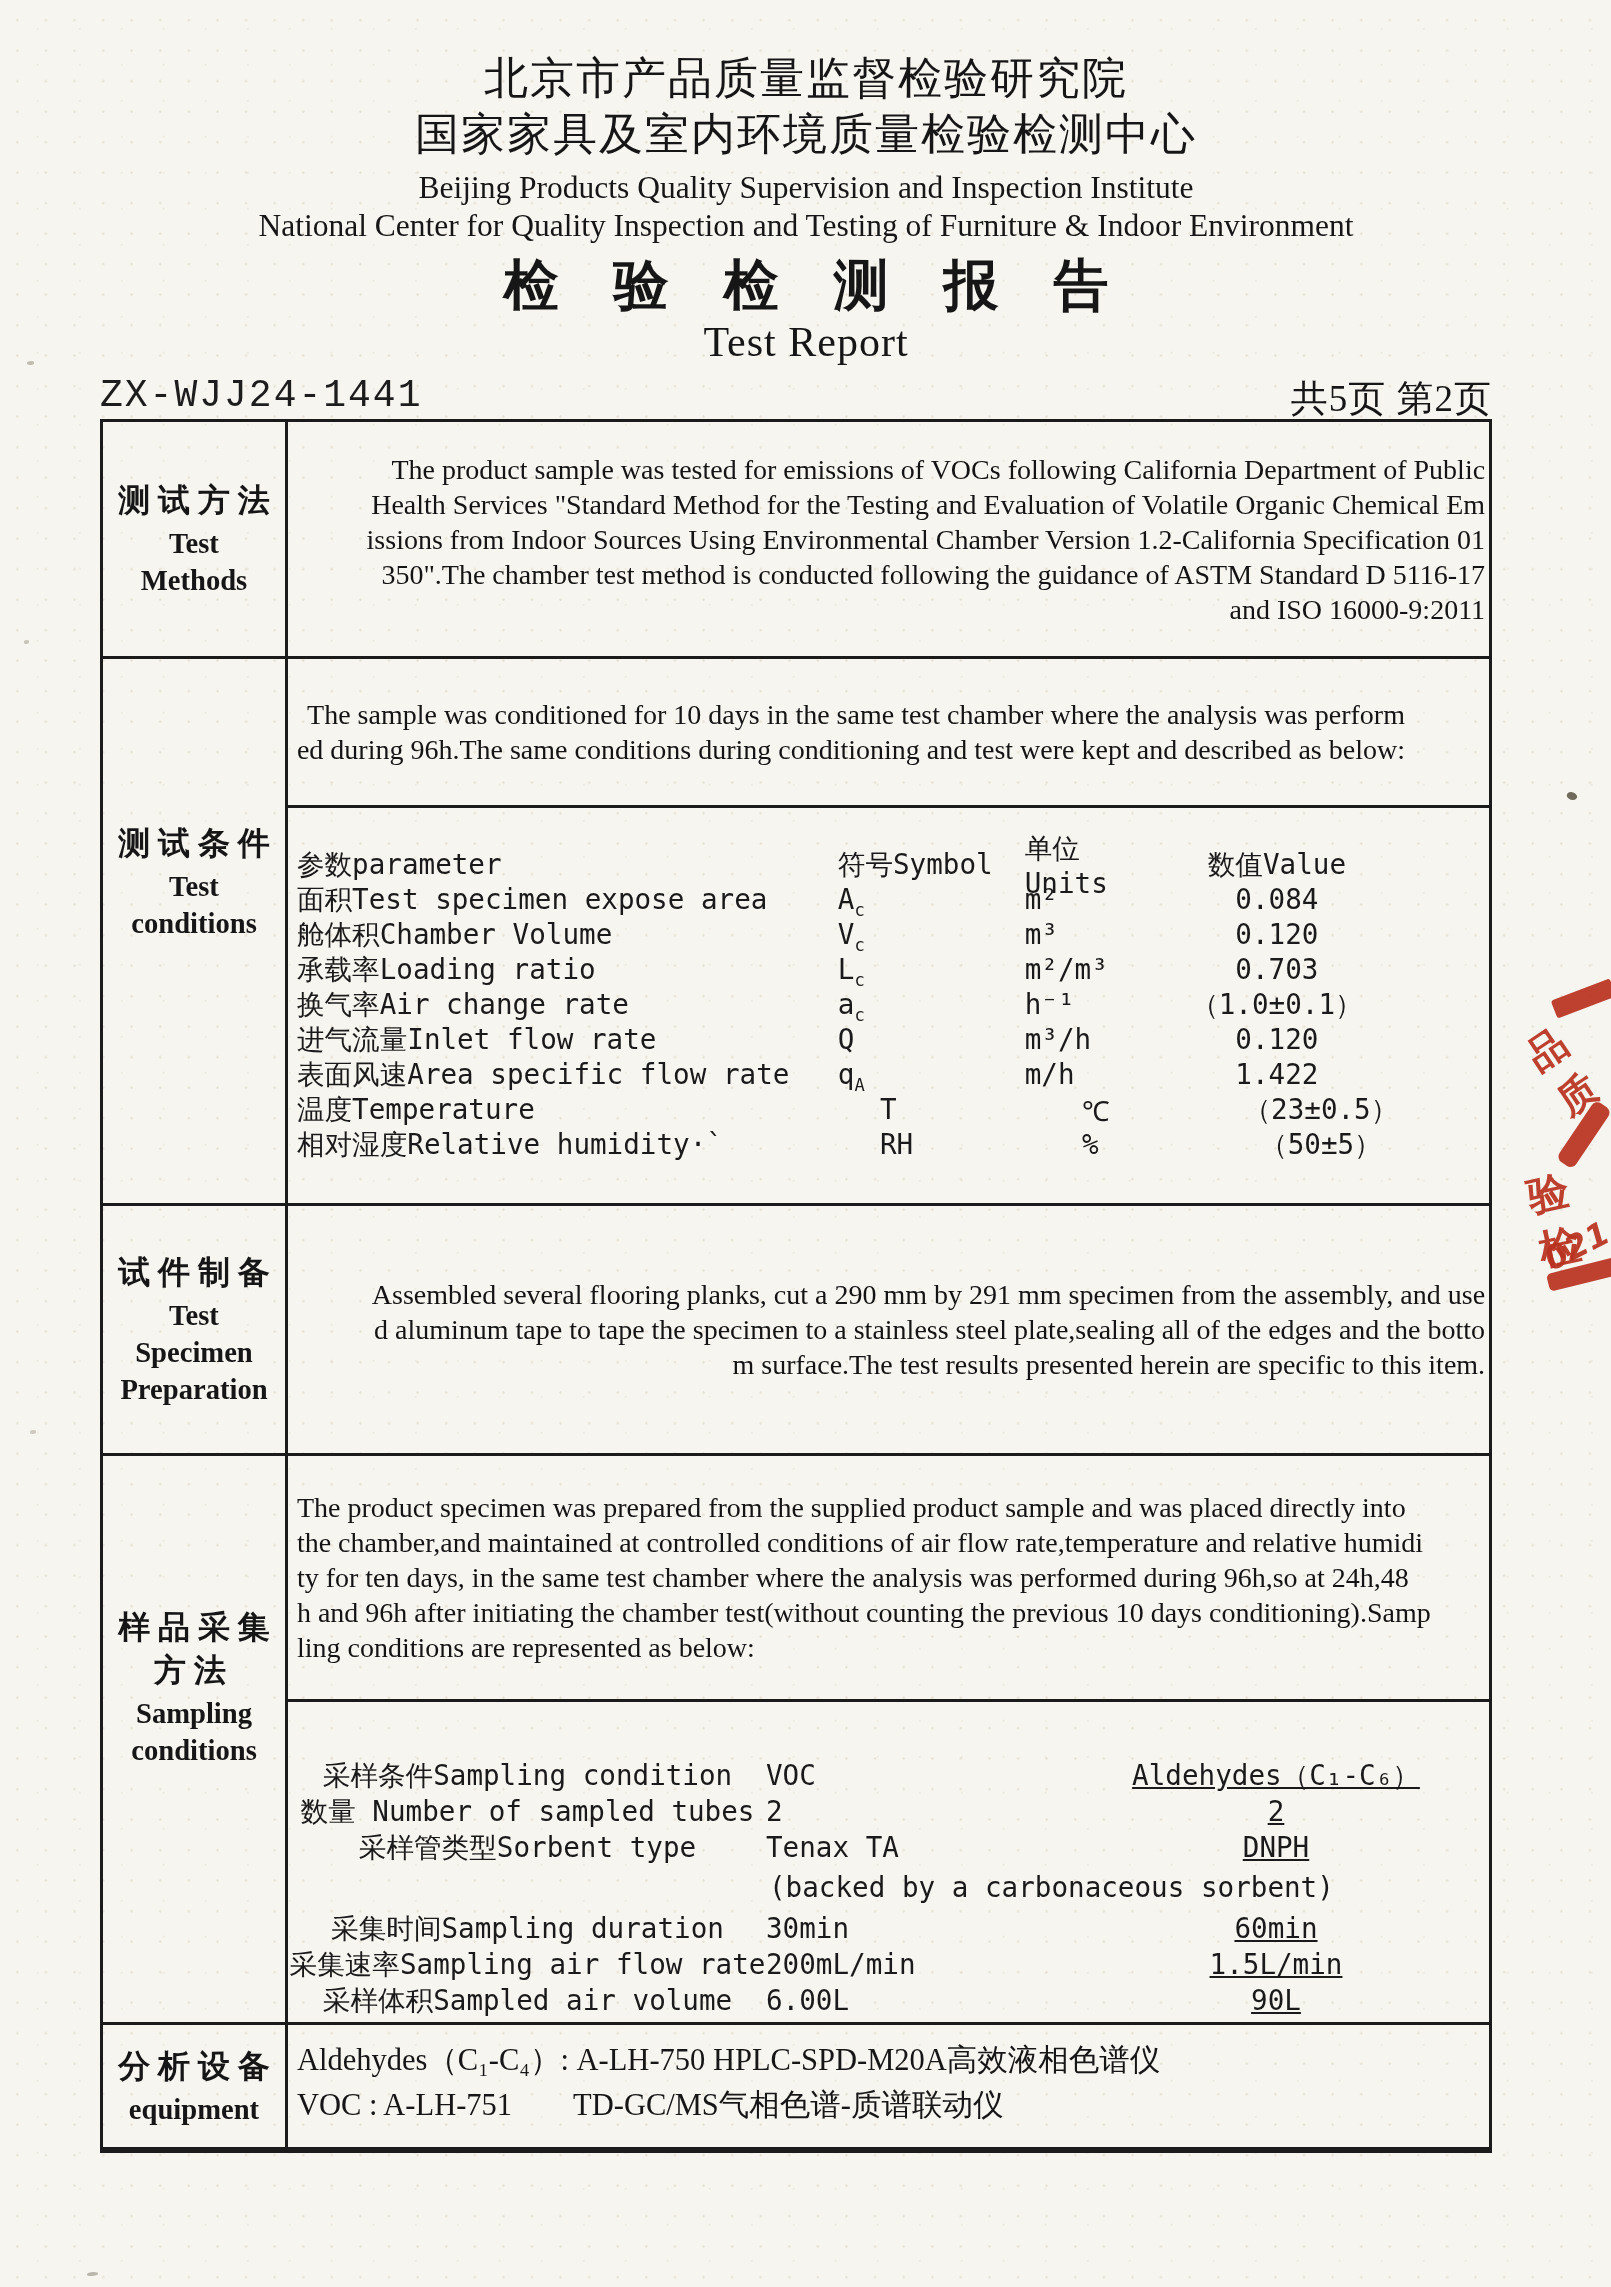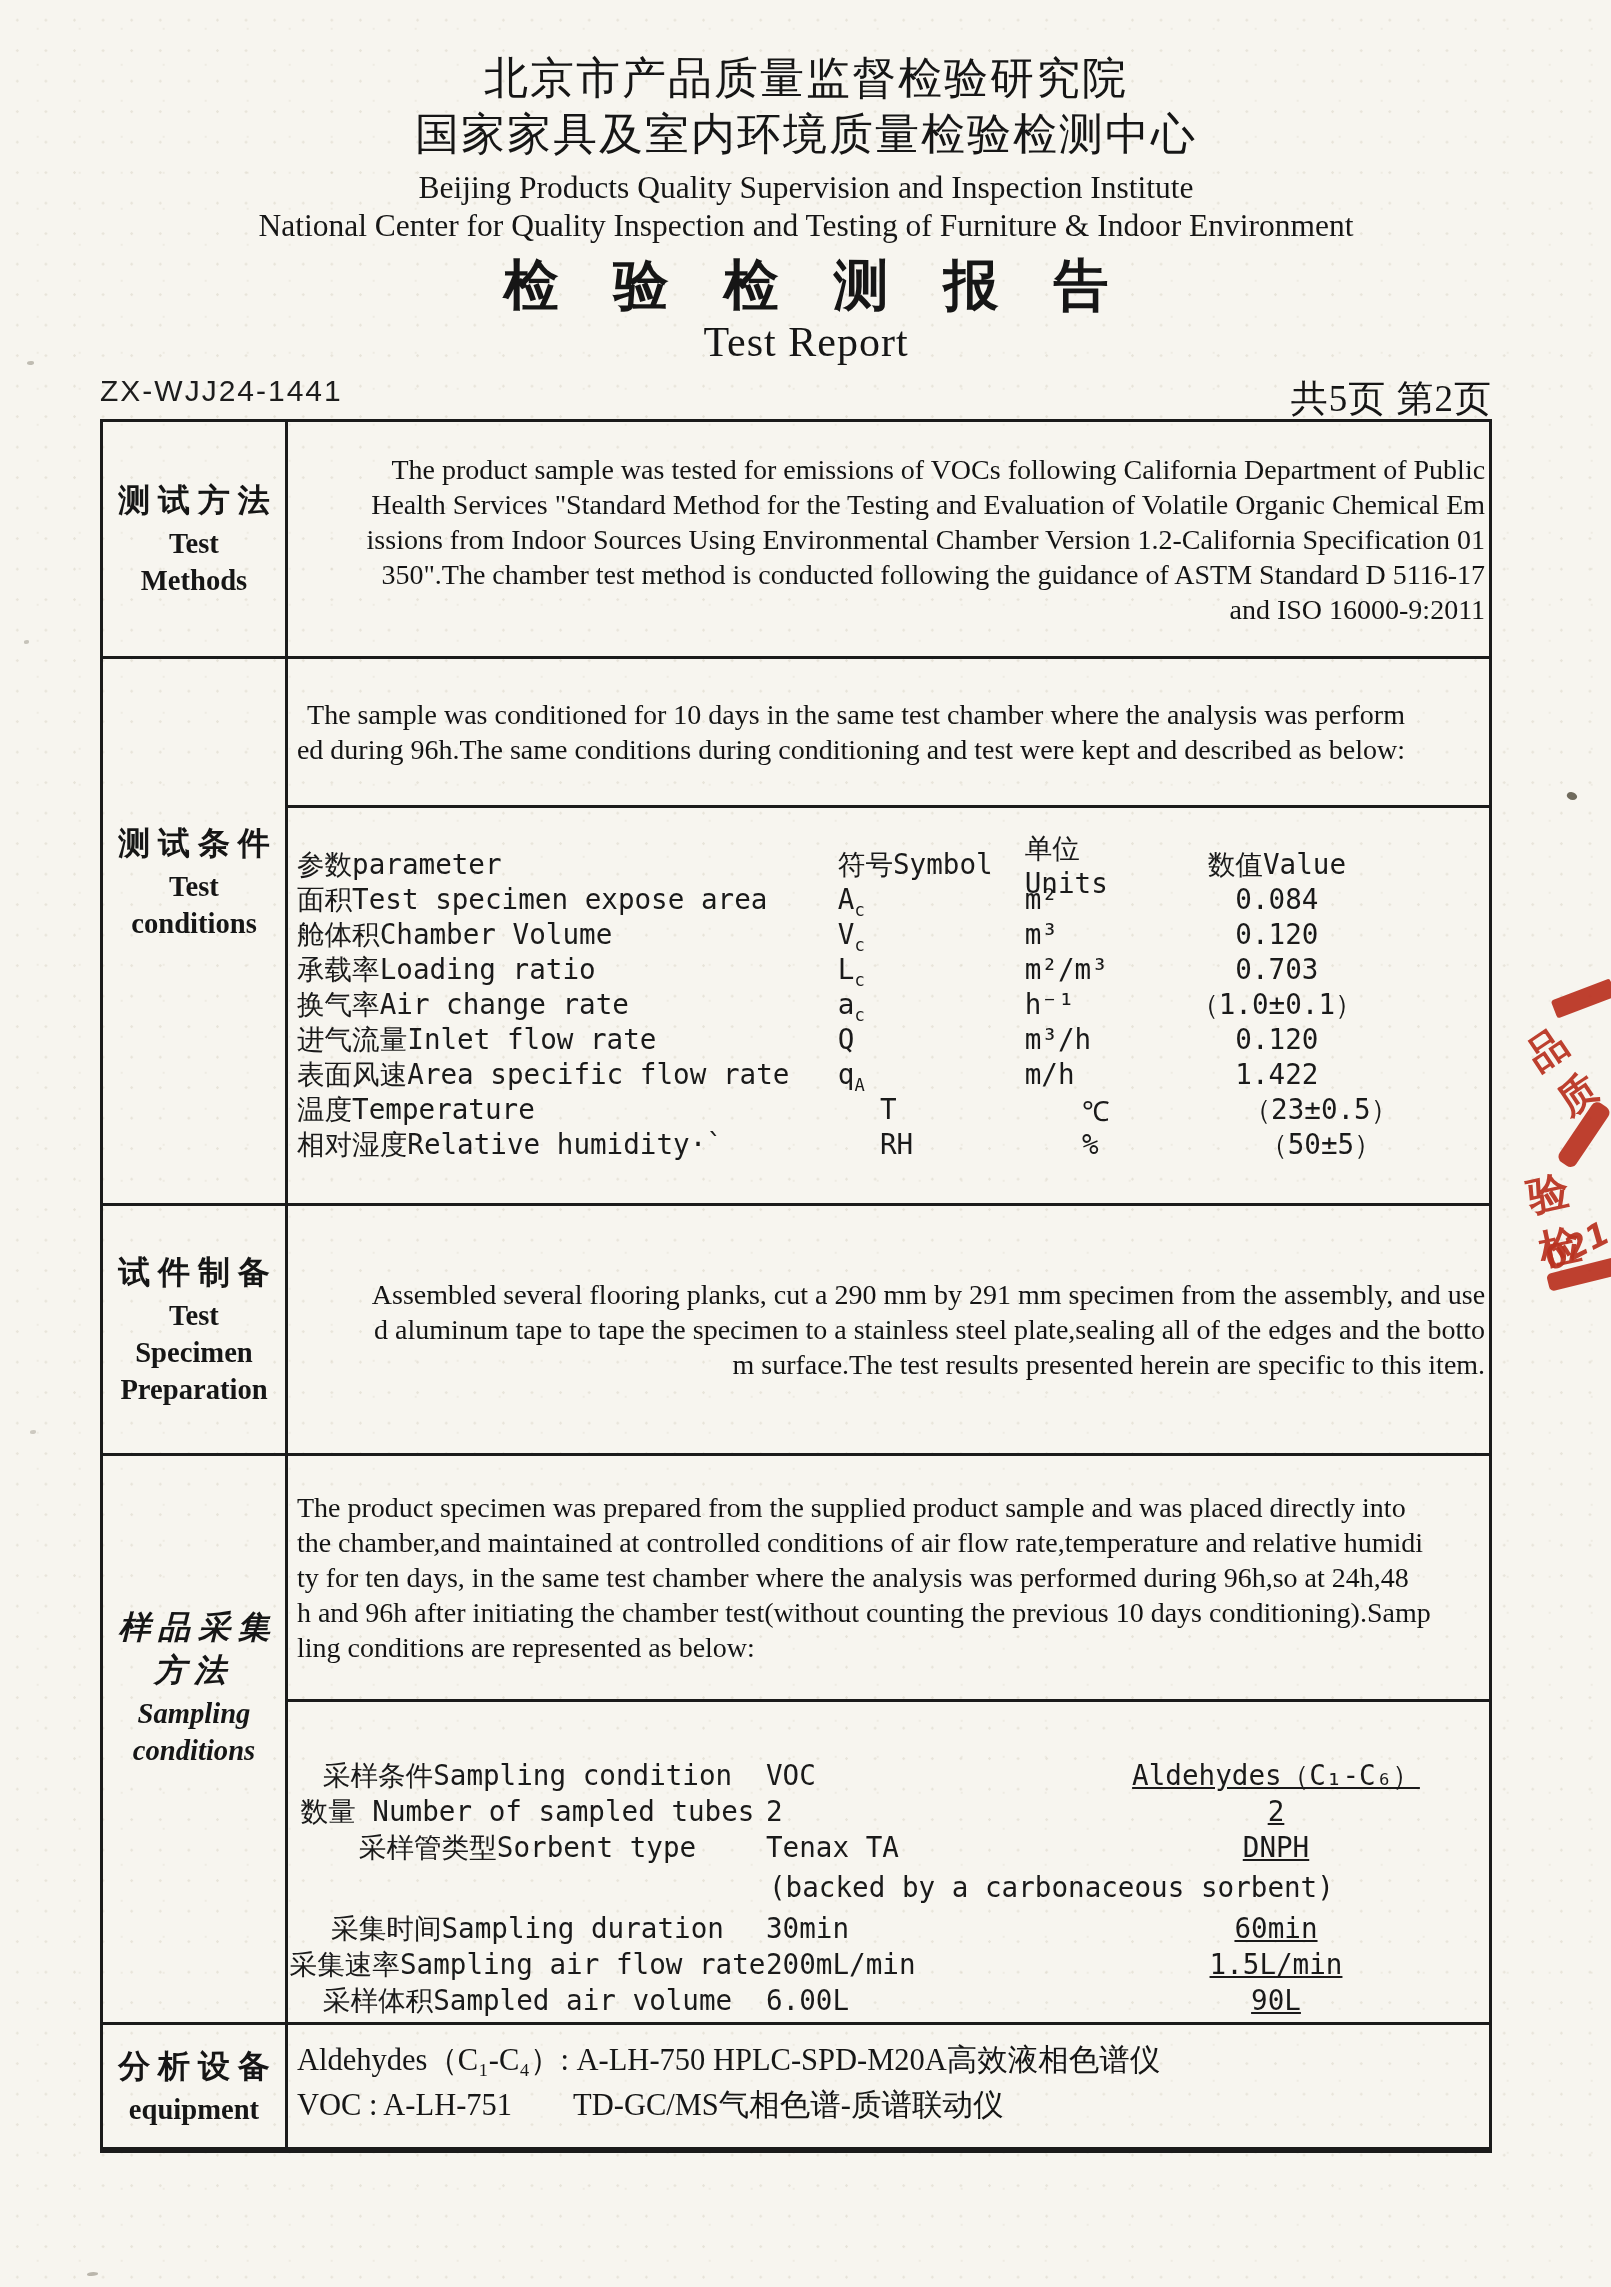--- a/index.html
+++ b/index.html
@@ -20,34 +20,34 @@
   .hdr{position:absolute;top:51px;left:0;width:100%;text-align:center;}
   .org-cn{font-size:44px;line-height:56px;letter-spacing:2px;font-weight:500;}
   .org-en{font-size:31.5px;line-height:38px;}
   .org-en.first{margin-top:5.9px;}
   .title-cn{font-size:55px;line-height:65px;margin-top:7.9px;font-weight:bold;
             font-family:"DejaVu Sans","Liberation Sans",sans-serif;}
   .title-en{font-size:42px;line-height:49px;letter-spacing:1px;}
   
   .doc-meta{position:absolute;top:374px;left:100px;width:1392px;
             display:flex;justify-content:space-between;align-items:flex-start;}
-  .doc-no{font-family:Liberation Sans, sans-serif;
-          font-size:30px;letter-spacing:2px;color:#1d1d1d;}
+  .doc-no{font-family:Liberation Mono, monospace;
+          font-size:38px;letter-spacing:2px;color:#1d1d1d;}
   .page-no{font-size:37px;letter-spacing:1px;}
   
   .rtable{position:absolute;left:100px;top:419px;width:1392px;height:1734px;
           box-sizing:border-box;border:3.9px solid #1b1b1b;border-bottom-width:6.9px;
           display:flex;flex-direction:column;}
   .trow{display:flex;box-sizing:border-box;flex-shrink:0;}
   .trow + .trow{border-top:3px solid #1b1b1b;}
   .r1{height:234px;} .r2{height:547px;} .r3{height:250px;} .r4{height:569px;} .r5{flex:1;}
   .lcell{width:185px;flex-shrink:0;border-right:3px solid #1b1b1b;
          display:flex;flex-direction:column;align-items:center;justify-content:center;
          box-sizing:border-box;}
-  .lcell.up2{padding-bottom:99px;} .lcell.up4{padding-bottom:103px;font-style:italic;}
+  .lcell.up2{padding-bottom:99px;} .lcell.up4{padding-bottom:103px;}
   .l-cn{font-size:32px;font-weight:bold;letter-spacing:7.9px;text-indent:7.9px;
         line-height:43px;white-space:pre-line;text-align:center;
         font-family:"DejaVu Sans","Liberation Sans",sans-serif;}
   .l-en{font-size:28.6px;font-weight:bold;line-height:37px;margin-top:3px;
         white-space:pre-line;text-align:center;}
   .ccell{flex:1;min-width:0;box-sizing:border-box;display:flex;flex-direction:column;}
   .vcenter{justify-content:center;text-align:right;}
   .para{font-size:28px;line-height:35px;white-space:pre-line;
         padding:0 3.9px 0 8.9px;color:#141414;}
   .sub-div{border-top:3.9px solid #1b1b1b;flex-shrink:0;}

